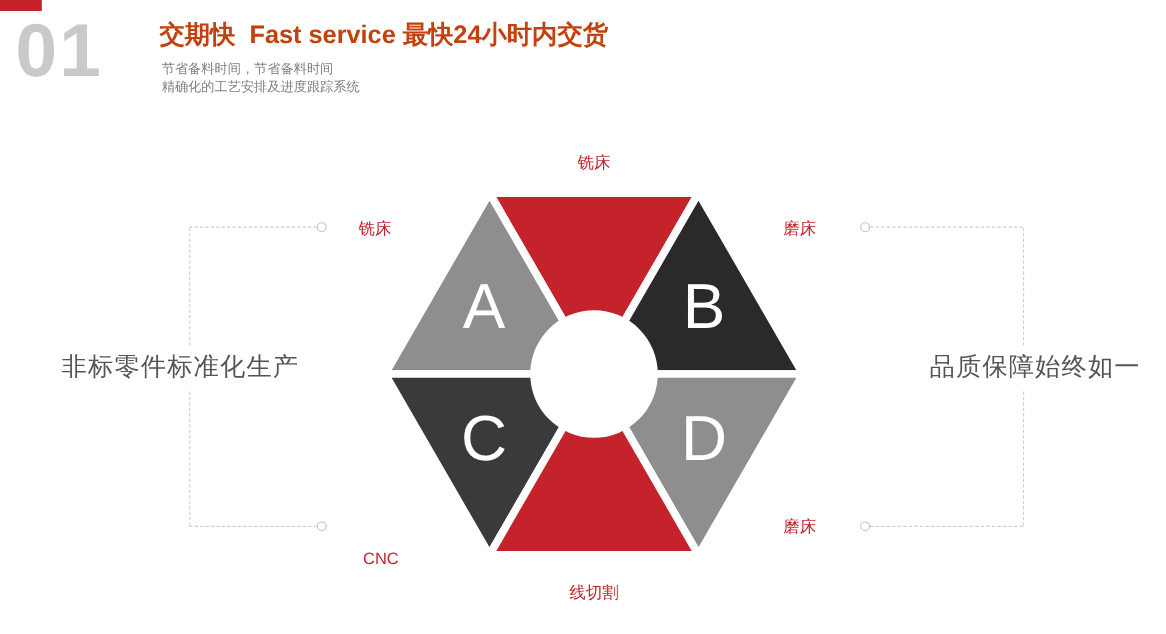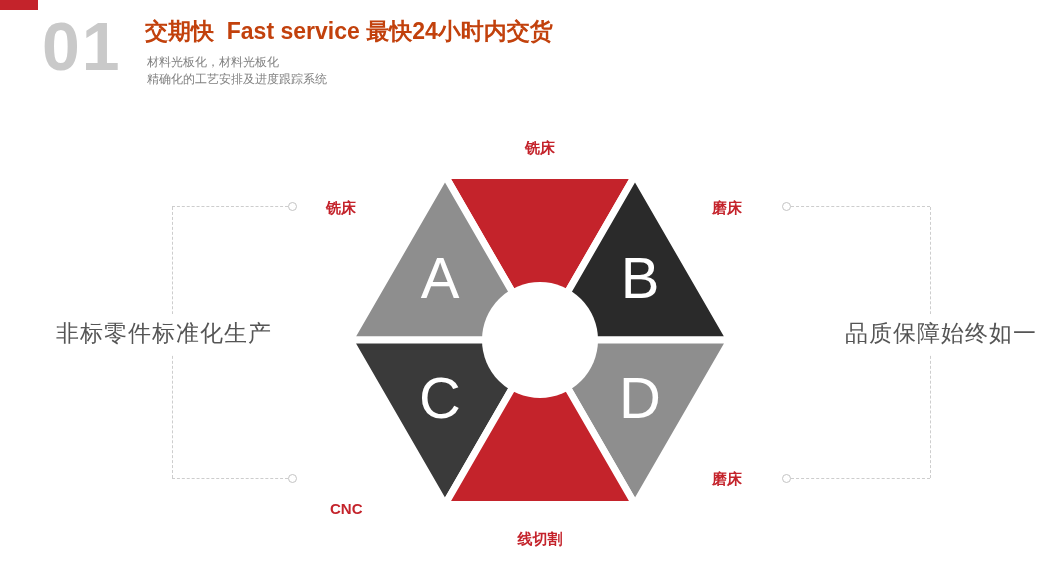--- a/index.html
+++ b/index.html
@@ -3,29 +3,29 @@
 <meta charset="utf-8">
 <style>
   * { margin:0; padding:0; box-sizing:border-box; }
   html,body { background:#fff; }
   .stage{
     position:relative; width:1060px; height:576px; background:#fff;
     font-family:"Liberation Sans","DejaVu Sans",sans-serif; overflow:hidden;
   }
   .accent-bar{ position:absolute; left:0; top:0; width:38px; height:10px; }
   .big-index{
-    position:absolute; left:42px; top:12px; font-size:68px; font-weight:bold;
+    position:absolute; left:14px; top:12px; font-size:68px; font-weight:bold;
     color:#c9c9c9; line-height:1; letter-spacing:2px;
   }
   .title{
     position:absolute; left:145px; top:16px; font-size:23px; font-weight:bold;
     color:#c2410c; white-space:pre;
   }
   .points{ position:absolute; left:147px; top:54px; font-size:12px; color:#808080; line-height:17px; }
-  .seg-label{ position:absolute; font-size:15px;font-weight:bold; }
+  .seg-label{ position:absolute; font-size:15px; }
   .dash-h{ position:absolute; height:0; border-top:1px dashed #cdcdcd; }
   .dash-v{ position:absolute; width:0; border-left:1px dashed #cdcdcd; }
   .node{
     position:absolute; width:9px; height:9px; border:1px solid #c4c4c4;
     border-radius:50%; background:#fff;
   }
   .caption{
     position:absolute; font-size:23px; color:#555; background:#fff;
     padding:6px 4px; letter-spacing:1px; z-index:2; line-height:1.2;
   }
@@ -38,21 +38,21 @@
 </style>
 </head>
 <body>
 
 <div class="stage">
 
   <div class="accent-bar" style="background: rgb(196, 35, 43);"></div>
   <div class="big-index">01</div>
   <div class="title">交期快  Fast service 最快24小时内交货</div>
   <div class="points">
-    <div>材料光板化，材料光板化</div>
+    <div>节省备料时间，节省备料时间</div>
     <div>精确化的工艺安排及进度跟踪系统</div>
   </div>
 
   <div class="dash-h" style="left:172px; top:206px; width:116px;"></div>
   <div class="dash-v" style="left:172px; top:207px; height:271px;"></div>
   <div class="dash-h" style="left:172px; top:478px; width:116px;"></div>
   <div class="node" style="left:288px; top:202px;"></div>
   <div class="node" style="left:288px; top:474px;"></div>
 
   <div class="dash-h" style="left:791px; top:206px; width:139px;"></div>

